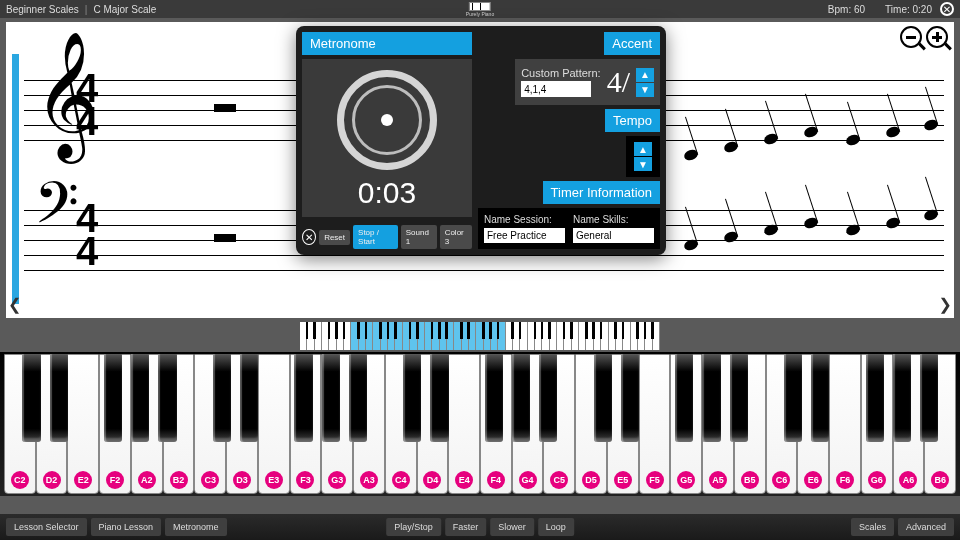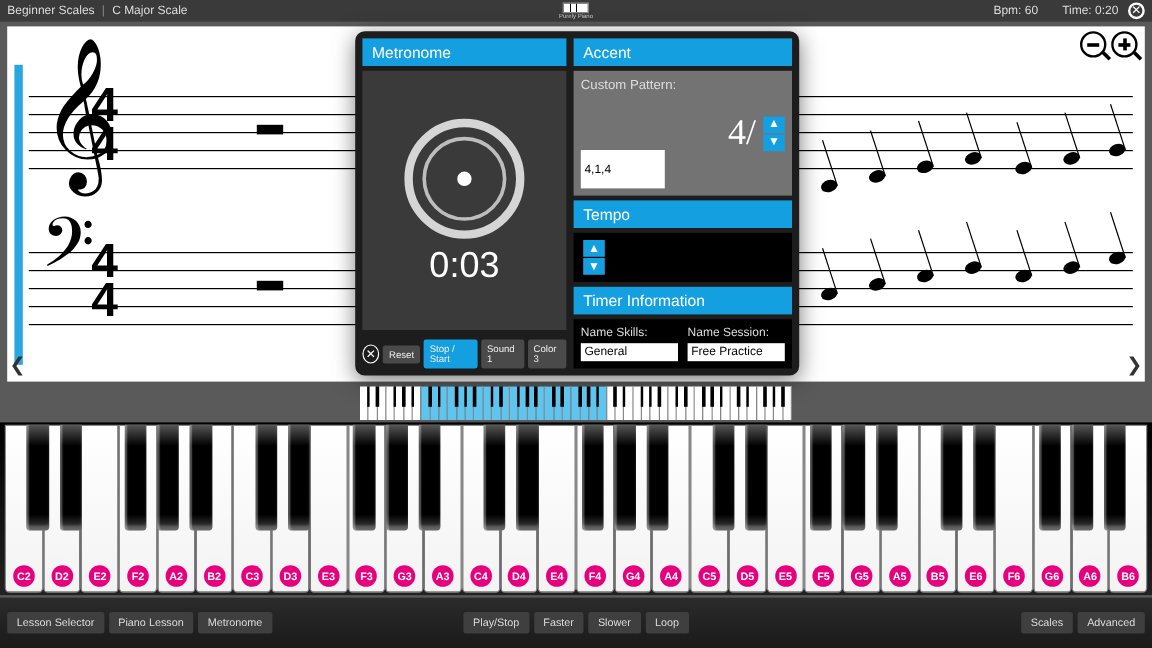--- a/index.html
+++ b/index.html
@@ -33,34 +33,34 @@
   .rest { position:absolute; left:190px; top:24px; width:22px; height:8px; background:#000; }
   .note { position:absolute; width:14px; height:10px; background:#000; border-radius:50%; transform:rotate(-18deg); }
   .note .stem { position:absolute; width:1.5px; height:40px; background:#000; right:0; bottom:3px; }
   .arrownav { position:absolute; font-size:16px; color:#333; cursor:pointer; }
   .arrownav.left { left:2px; bottom:4px; }
   .arrownav.right { right:2px; bottom:4px; }
   
   .panel { position:absolute; left:296px; top:26px; width:370px; background:#1d1d1d; border-radius:8px; padding:6px; display:flex; gap:6px; box-shadow:0 4px 18px rgba(0,0,0,0.5); }
   .panel .col { display:flex; flex-direction:column; gap:4px; }
   .panel .col.left { width:170px; }
-  .panel .col.right { flex:1; }
+  .panel .col.right { flex:1;align-items:flex-end; }
   .hdr { background:#14a0e0; color:#fff; font-size:13px; padding:4px 8px; }
   .metro-body { background:#3a3a3a; flex:1; display:flex; flex-direction:column; align-items:center; justify-content:center; padding:8px 4px 4px; }
   .dial { width:100px; height:100px; border-radius:50%; border:7px solid #d5d5d5; background:#3a3a3a; position:relative; display:flex; align-items:center; justify-content:center; }
   .dial:before { content:""; position:absolute; inset:8px; border:3px solid #bdbdbd; border-radius:50%; }
   .dial .cdot { width:12px; height:12px; background:#fff; border-radius:50%; z-index:1; }
   .timer { color:#fff; font-size:30px; margin-top:6px; font-weight:300; }
   .btnrow { display:flex; gap:3px; align-items:center; margin-top:4px; }
   .btnrow .x { width:16px;height:16px;border:1.5px solid #fff;border-radius:50%;color:#fff;font-size:10px;display:flex;align-items:center;justify-content:center;cursor:pointer;}
   .minibtn { background:#4a4a4a; color:#eee; font-size:8px; padding:3px 5px; border-radius:2px; cursor:pointer;}
   .minibtn.active { background:#14a0e0; }
-  .section { background:#737373; padding:6px; display:flex; align-items:center; gap:6px; color:#fff; }
+  .section { background:#404040; padding:6px; display:flex; align-items:center; gap:6px; color:#fff; }
   .section .lbls { font-size:11px; color:#ddd; }
-  .patterninput { width:70px; height:32px; font-size:10px; padding:1px 3px; border:none;margin-top:48px; }
+  .patterninput { width:70px; height:16px; font-size:10px; padding:1px 3px; border:none; }
   .big { font-family:Georgia,serif; font-size:30px; color:#fff; flex:1; text-align:right;}
   .spin { display:flex; flex-direction:column; gap:1px;}
   .spin div { width:18px; height:14px; background:#14a0e0; color:#fff; display:flex; align-items:center; justify-content:center; font-size:10px; cursor:pointer;}
   .tempo-section { background:#000; padding:6px 8px; display:flex; align-items:center; color:#fff; font-family:Georgia,serif;}
   .tempo-val { font-size:32px; flex:1; letter-spacing:1px;}
   .tinfo { background:#000; padding:6px; display:flex; gap:8px; }
   .tinfo .fld { flex:1; font-size:10px; color:#ddd; }
   .tinfo input { width:100%; margin-top:3px; font-size:10px; padding:2px 3px; border:none; }
   
   .minikb { position:absolute; left:300px; top:322px; width:360px; height:28px; background:#000; display:flex; }
@@ -70,21 +70,21 @@
   .minikb .hl .wk { background:#5fc4ee; }
   .minikb .bk { position:absolute; top:0; height:17px; width:5%; background:#000; }
   
   .bigkb { position:absolute; left:0; right:0; top:352px; height:144px; background:linear-gradient(#000,#222); }
   .whites { position:absolute; left:4px; right:4px; top:2px; bottom:2px; display:flex; gap:0; }
   .wkey { flex:1; background:linear-gradient(#fff,#f3f3f3); border:1px solid #888; border-radius:0 0 4px 4px; position:relative; cursor:pointer;}
   .wkey .lbl { position:absolute; bottom:4px; left:50%; transform:translateX(-50%); width:18px; height:18px; border-radius:50%; background:#e6007e; color:#fff; font-size:9px; display:flex; align-items:center; justify-content:center; font-weight:bold;}
   .bkeys { position:absolute; left:4px; right:4px; top:2px; height:88px; pointer-events:none;}
   .bkey { position:absolute; top:0; height:88px; width:1.9%; background:linear-gradient(#555,#000 20%,#000 85%,#444); border-radius:0 0 3px 3px; pointer-events:auto; cursor:pointer; box-shadow:inset 0 -4px 2px rgba(255,255,255,0.2), inset 2px 0 1px rgba(255,255,255,0.3);}
   
-  .footer { position:absolute; left:0; right:0; bottom:0; height:42px; background:linear-gradient(#2b2b2b,#1a1a1a); display:flex; align-items:center; padding:0 6px; gap:4px; }
+  .footer { position:absolute; left:0; right:0; bottom:0; height:26px; background:linear-gradient(#2b2b2b,#1a1a1a); display:flex; align-items:center; padding:0 6px; gap:4px; }
   .footer .fbtn { background:#3f3f3f; color:#ddd; font-size:9px; padding:4px 8px; border-radius:2px; cursor:pointer;}
   .footer .spacer { flex:1; }
   .footer .center { position:absolute; left:50%; transform:translateX(-50%); display:flex; gap:4px;}
 </style>
 </head>
 <body>
 
 <div class="topbar">
   <span>Beginner Scales</span>
   <span class="sep">|</span>
@@ -219,27 +219,27 @@
     <div class="hdr">Tempo</div>
     <div class="tempo-section">
       <div class="spin">
         <div>▲</div>
         <div>▼</div>
       </div>
     </div>
     <div class="hdr">Timer Information</div>
     <div class="tinfo">
       <div class="fld">
+        <div>Name Session:</div>
+        <input value="Free Practice" style="">
+      </div>
+      <div class="fld">
         <div>Name Skills:</div>
         <input value="General" style="">
       </div>
-      <div class="fld">
-        <div>Name Session:</div>
-        <input value="Free Practice" style="">
-      </div>
     </div>
   </div>
 </div>
 
 <div class="minikb">
     <div class="oct">
       <div class="wk" style="left: 0%; width: 14.2857%;"></div>
       <div class="wk" style="left: 14.2857%; width: 14.2857%;"></div>
       <div class="wk" style="left: 28.5714%; width: 14.2857%;"></div>
       <div class="wk" style="left: 42.8571%; width: 14.2857%;"></div>
@@ -385,42 +385,42 @@
       <div class="wkey">
         <div class="lbl">E4</div>
       </div>
       <div class="wkey">
         <div class="lbl">F4</div>
       </div>
       <div class="wkey">
         <div class="lbl">G4</div>
       </div>
       <div class="wkey">
-        <div class="lbl">A4</div>
-      </div>
-      <div class="wkey">
         <div class="lbl">C5</div>
       </div>
       <div class="wkey">
         <div class="lbl">D5</div>
       </div>
       <div class="wkey">
         <div class="lbl">E5</div>
       </div>
       <div class="wkey">
         <div class="lbl">F5</div>
       </div>
       <div class="wkey">
         <div class="lbl">G5</div>
       </div>
       <div class="wkey">
         <div class="lbl">A5</div>
       </div>
       <div class="wkey">
         <div class="lbl">B5</div>
+      </div>
+      <div class="wkey">
+        <div class="lbl">C6</div>
       </div>
       <div class="wkey">
         <div class="lbl">E6</div>
       </div>
       <div class="wkey">
         <div class="lbl">F6</div>
       </div>
       <div class="wkey">
         <div class="lbl">G6</div>
       </div>

